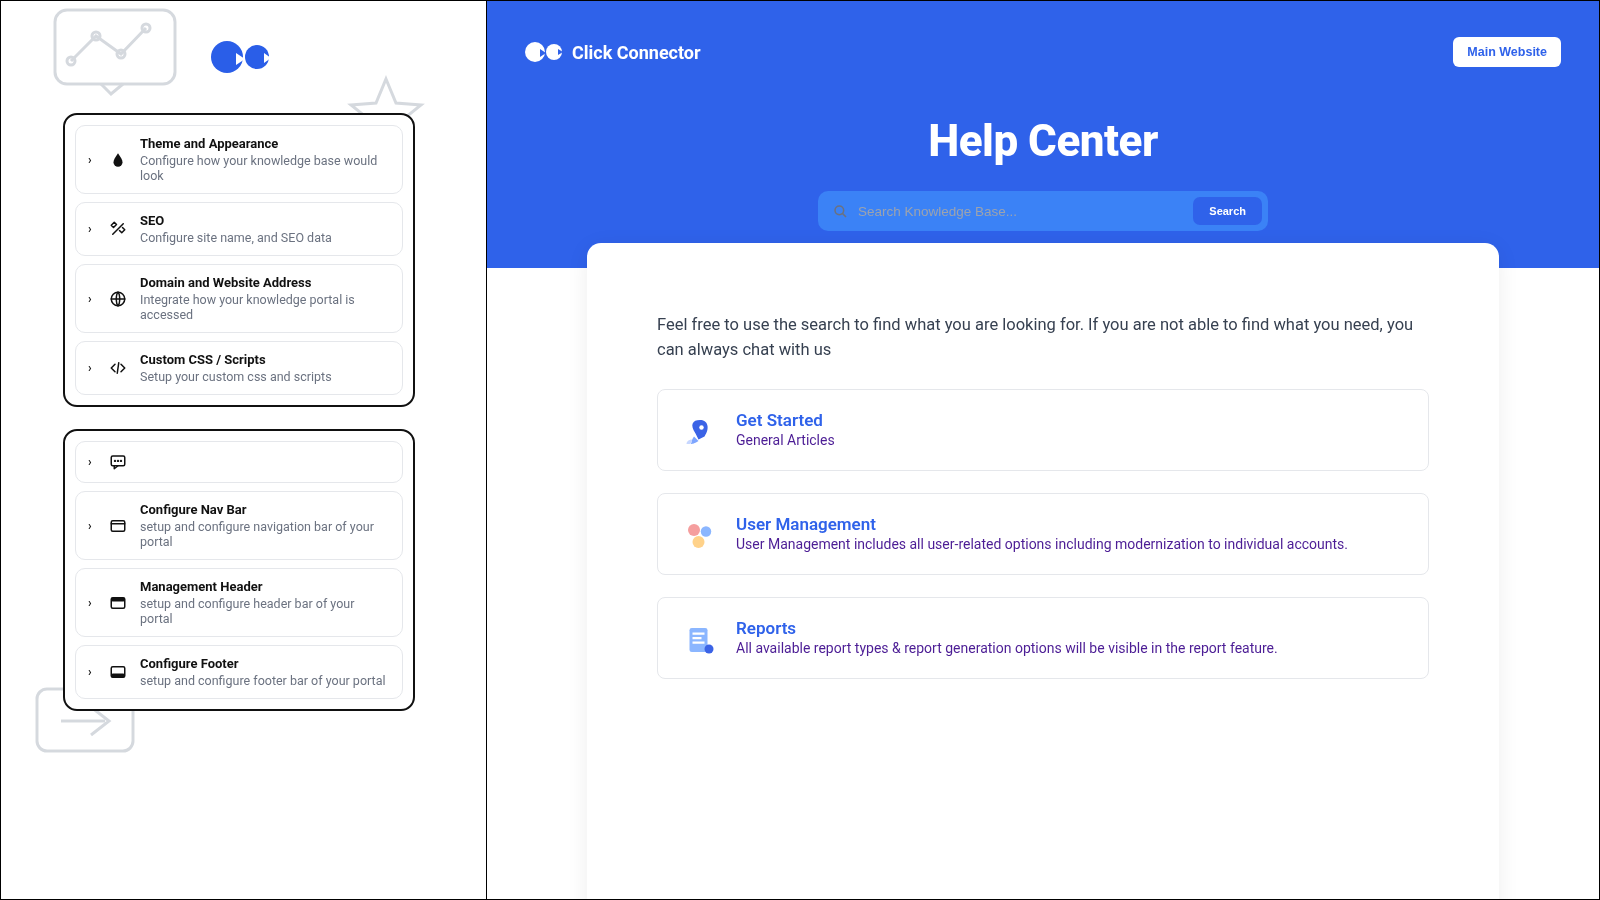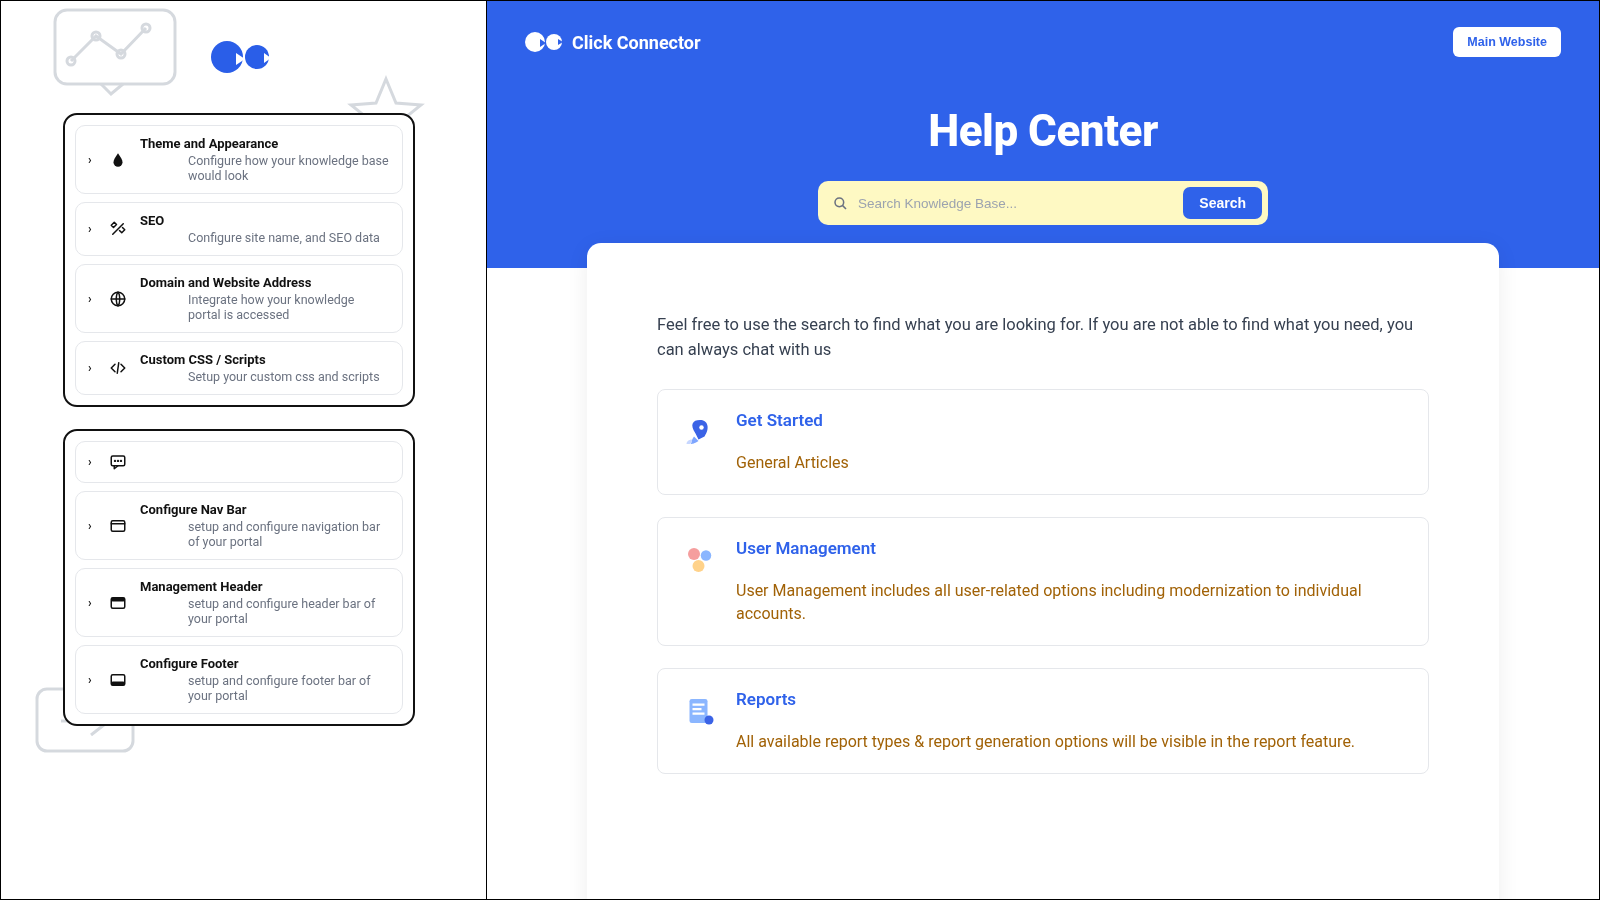--- a/index.html
+++ b/index.html
@@ -68,35 +68,35 @@
   .config-row .chev {
     font-size:12px; color:#111; min-width:8px;
     font-weight:600;
   }
   .config-row .row-icon {
     width:20px; height:20px; flex:0 0 20px;
     display:flex; align-items:center; justify-content:center;
   }
   .config-row .row-text { flex:1; }
   .config-row .row-title { font-size:13px; font-weight:700; color:#111; }
-  .config-row .row-desc  { font-size:12.5px; color:#6b7280; margin-top:2px;margin-left:48px; }
+  .config-row .row-desc  { font-size:12.5px; color:#6b7280; margin-top:2px; }
 
   
   .right-col {
     flex:1;
     position:relative;
     background:#fff;
     border-left:1px solid #000;
   }
   .hero {
     background:#2f62ea;
     height:267px;
     position:relative;
     color:#fff;
-    padding:6px 38px;
+    padding:16px 38px;
   }
   .hero-top {
     display:flex; align-items:center; justify-content:space-between;
     padding-top:20px;
   }
   .hero-brand { display:flex; align-items:center; gap:10px; }
   .hero-brand .cc {
     display:flex; gap:1px;
   }
   .hero-brand .cc .c1,
@@ -126,37 +126,37 @@
     text-align:center;
     font-size:44px;
     font-weight:800;
     margin-top:48px;
     letter-spacing:-0.5px;
   }
 
   .search-bar {
     width:450px;
     margin:24px auto 0;
-    background:#fef9c3;
+    background:#3b82f6;
     border-radius:10px;
     display:flex; align-items:center;
     padding:6px 6px 6px 14px;
     gap:10px;
   }
   .search-bar .mag { width:16px; height:16px; flex:0 0 16px; color:#6b7280; }
   .search-bar input {
     flex:1; border:none; outline:none;
     font-size:13.5px; color:#111;
     background:transparent;
   }
   .search-bar input::placeholder{ color:#9ca3af; }
   .search-bar .search-btn{
     background:#2f62ea; color:#fff; border:none;
     border-radius:7px; padding:8px 16px;
-    font-size:14px; font-weight:600; cursor:pointer;
+    font-size:11px; font-weight:600; cursor:pointer;
   }
 
   .content-card {
     position:absolute;
     left:100px; right:100px;
     top:242px;
     bottom:-40px;
     background:#fff;
     border-radius:14px 14px 0 0;
     box-shadow:0 4px 22px rgba(0,0,0,.07);
@@ -179,21 +179,21 @@
   .topic .topic-icon{
     width:36px; height:36px; flex:0 0 36px;
     display:flex; align-items:center; justify-content:center;
     margin-top:4px;
   }
   .topic .topic-body{ flex:1; }
   .topic .topic-title{
     color:#2f62ea; font-weight:600; font-size:17px;
   }
   .topic .topic-desc{
-    color:#a16207; font-size:16px; margin-top:21px; line-height:1.45;
+    color:#4c1d95; font-size:14px; margin-top:0; line-height:1.45;
   }
 </style>
 </head>
 <body>
 
 <div class="page">
 
   <div class="left-col">
 
     <svg class="bg-doodle doodle-chart" viewBox="0 0 130 90">

